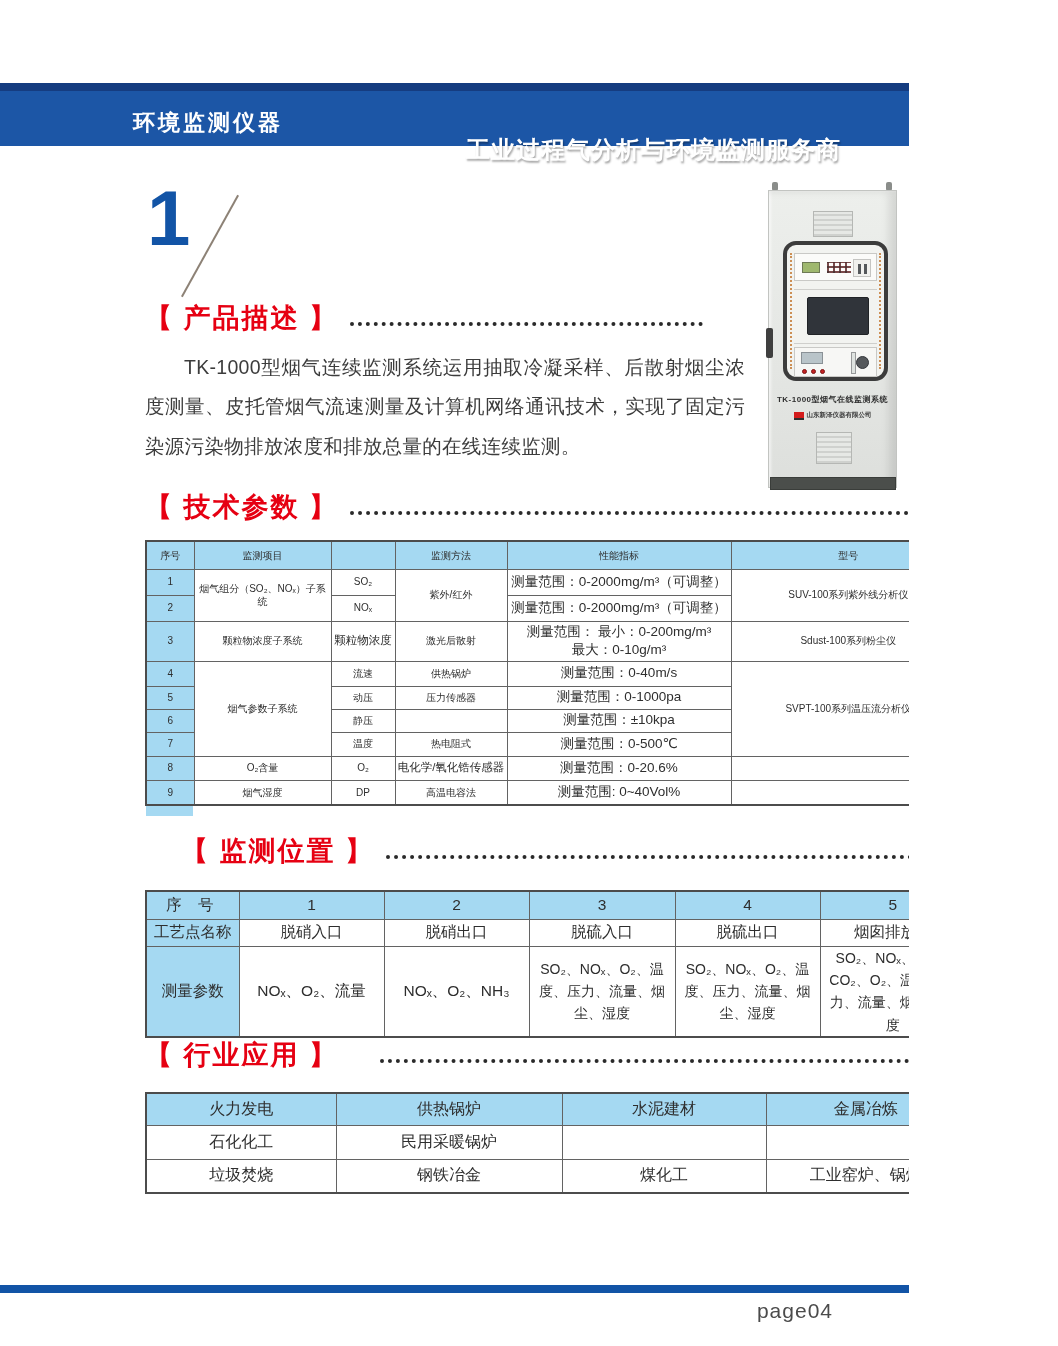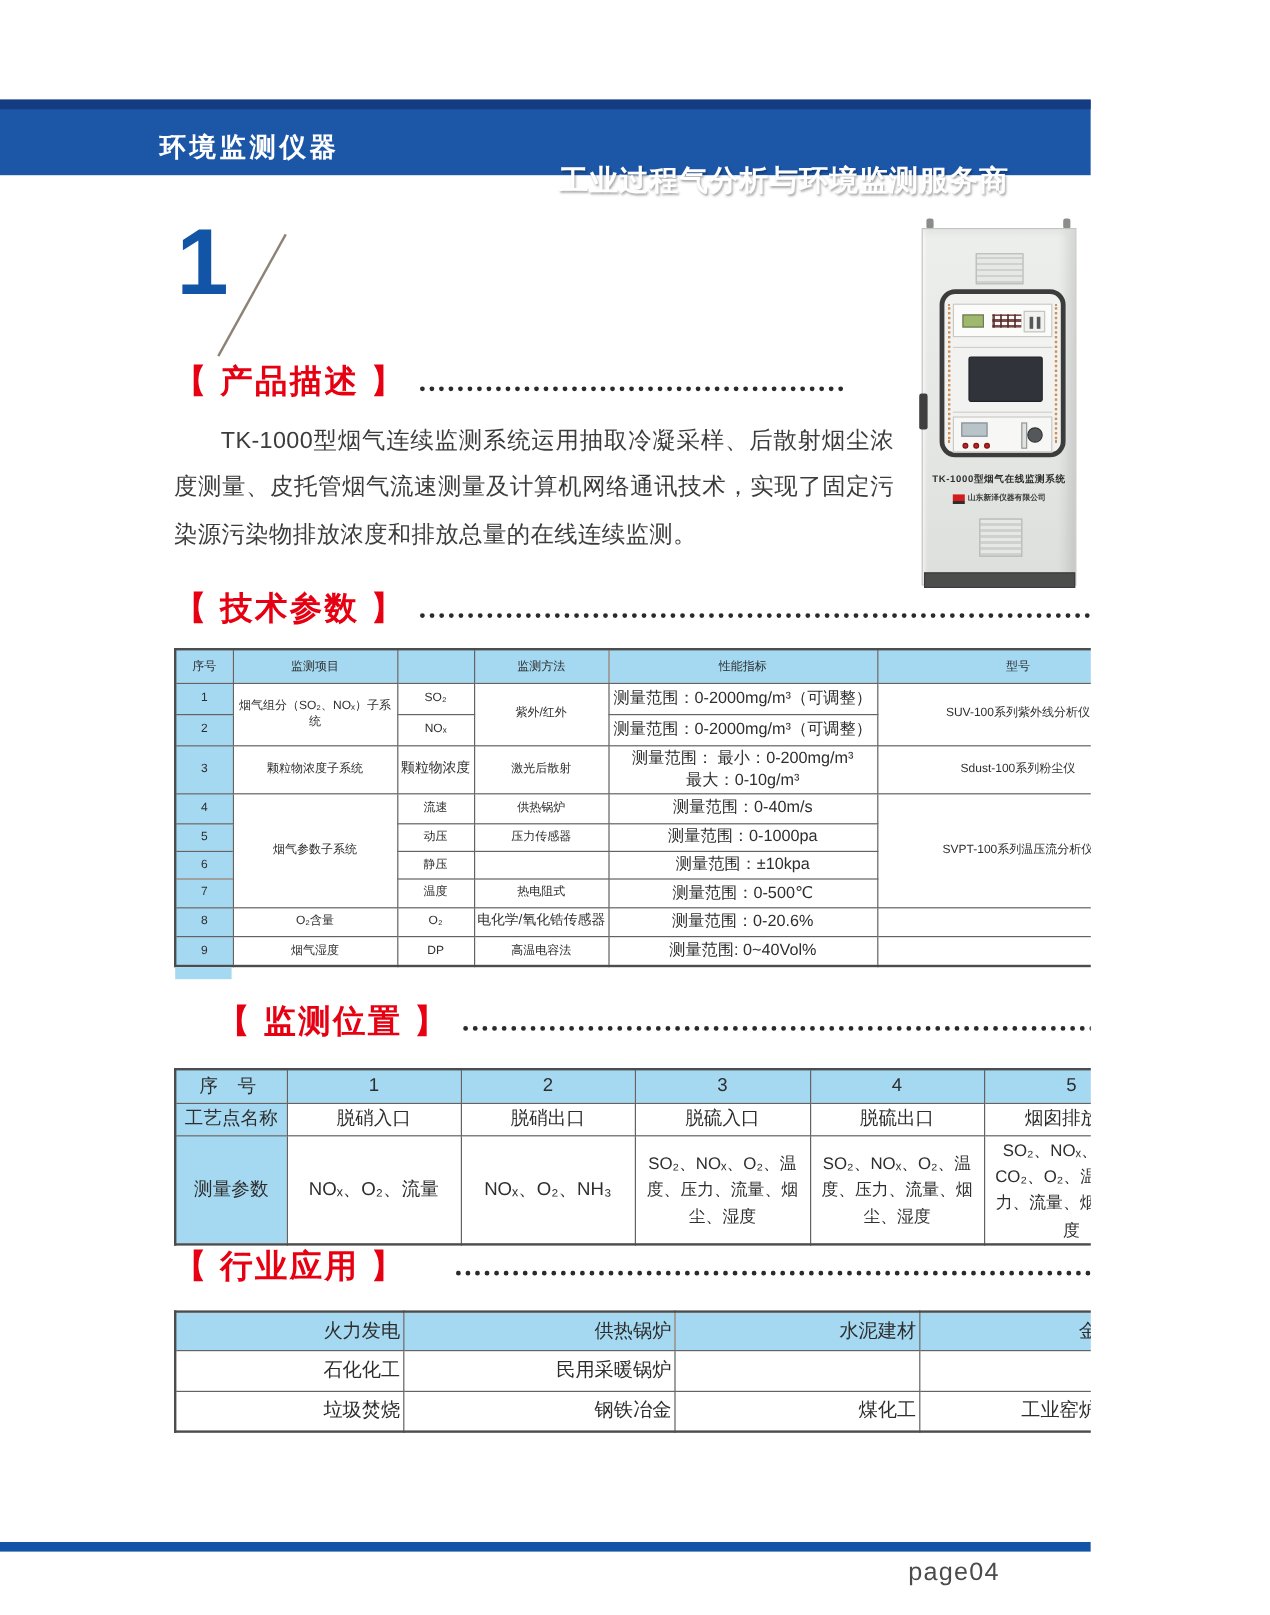--- a/index.html
+++ b/index.html
@@ -39,21 +39,21 @@
   .preline { white-space:pre-line; }
   .h28{height:28px} .h27{height:27px} .h26{height:26px} .h40{height:40px}
   .h25{height:25px} .h23{height:23px} .h24{height:24px} .h32{height:32px}
   .h34{height:34px} .h64{height:64px}
   .col-shadow { width:47px; height:10px; background:#a5d9f2; margin-left:1px; }
 
   .pos td { font-size:15.5px; }
   .pos .dense { font-size:14px; line-height:1.6; padding:0 3px; }
   .pos .sp { letter-spacing:6px; }
 
-  .ind td { font-size:16px;text-align:right; }
+  .ind td { font-size:16px; }
 
   
   .footer-line { position:absolute; left:0; top:1285px; width:100%; height:8px; background:#1254a6; }
   .page-num { position:absolute; right:76px; top:1299px; font-size:21px; color:#4b4b4b; letter-spacing:1px; }
 
   
   .cabinet { position:absolute; left:760px; top:182px; width:145px; height:315px; }
   .hook { position:absolute; width:6px; height:9px; background:#8a8d8a; border-radius:2px; top:0; }
   .hook.l { left:12px; } .hook.r { left:126px; }
   .cab-body { position:absolute; left:8px; top:8px; width:129px; height:298px;

